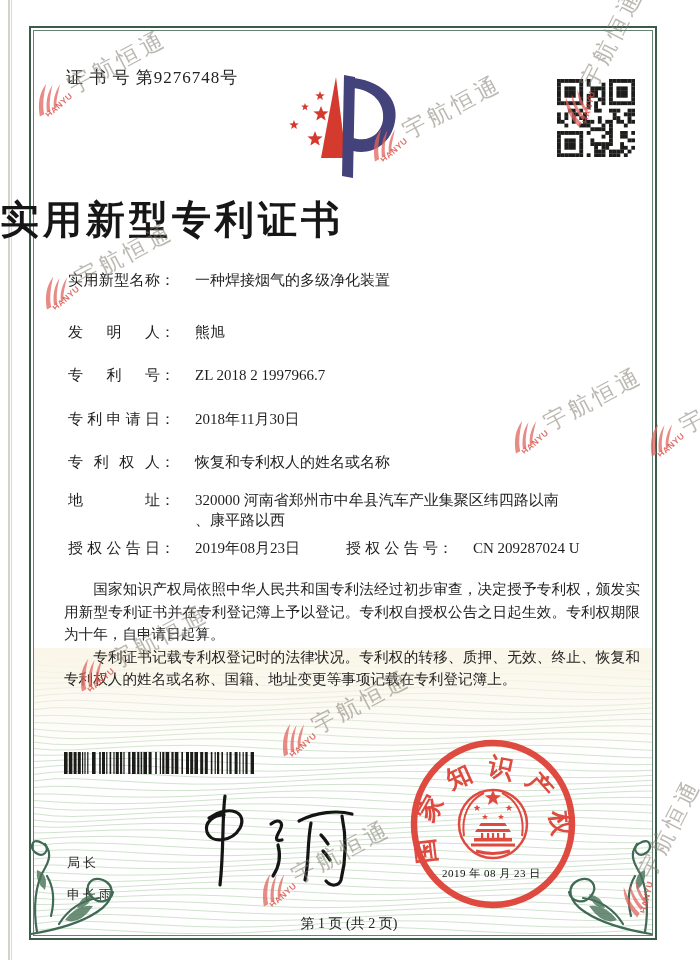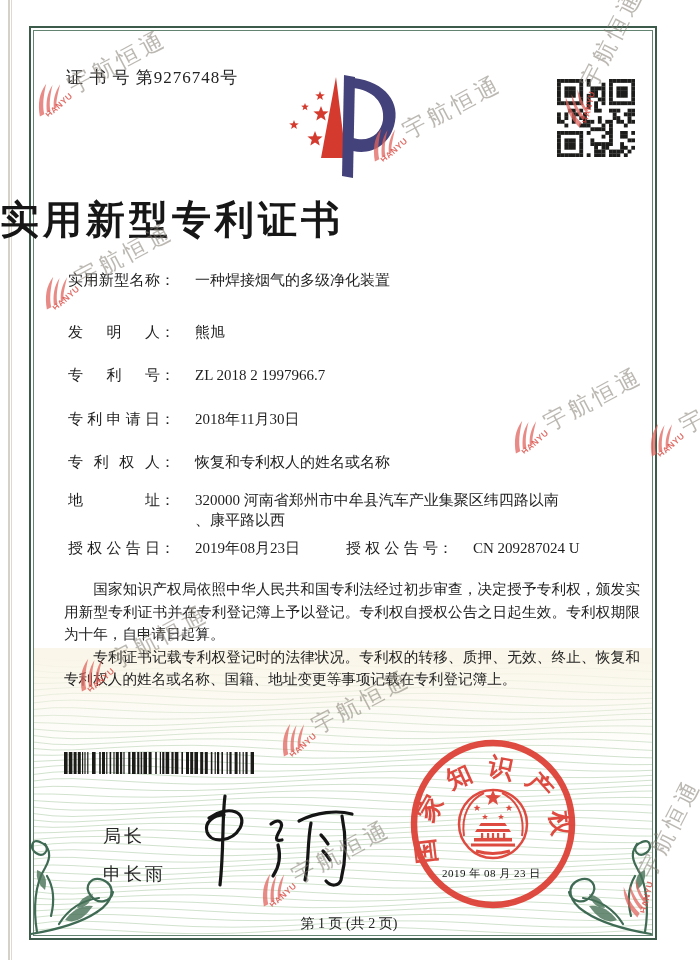--- a/index.html
+++ b/index.html
@@ -33,21 +33,21 @@
   .f-label{display:inline-block;width:92px;text-align:justify;text-align-last:justify;vertical-align:top;}
   .f-colon{vertical-align:top;}
   .f-value{display:inline-block;margin-left:20px;max-width:440px;white-space:pre-line;vertical-align:top;}
   .pair2{position:absolute;left:278px;top:0;}
 
   .bodytext{position:absolute;left:64px;top:578px;width:576px;font-size:14.6px;
             line-height:22.6px;text-align:justify;color:#222;}
   .bodytext p{margin:0;text-indent:2em;}
 
   .barcode{position:absolute;left:64px;top:752px;}
-  .director{position:absolute;left:67px;top:824px;font-size:18px;letter-spacing:3px;color:#262626;margin-left:36px;}
+  .director{position:absolute;left:67px;top:854px;font-size:13px;letter-spacing:3px;color:#262626;}
   .director div{margin-bottom:14px;}
   .signature{position:absolute;left:185px;top:788px;}
 
   .seal{position:absolute;left:405px;top:736px;z-index:5;}
   .seal-date{position:absolute;left:426px;top:866px;z-index:7;font-size:11px;
              letter-spacing:.5px;color:#101010;margin-left:16px;}
   .qr{position:absolute;left:557px;top:79px;}
   .footer{position:absolute;left:0;top:915px;width:640px;text-align:center;font-size:14px;color:#222;margin-left:29px;}
 
   .corner{position:absolute;z-index:4;}

